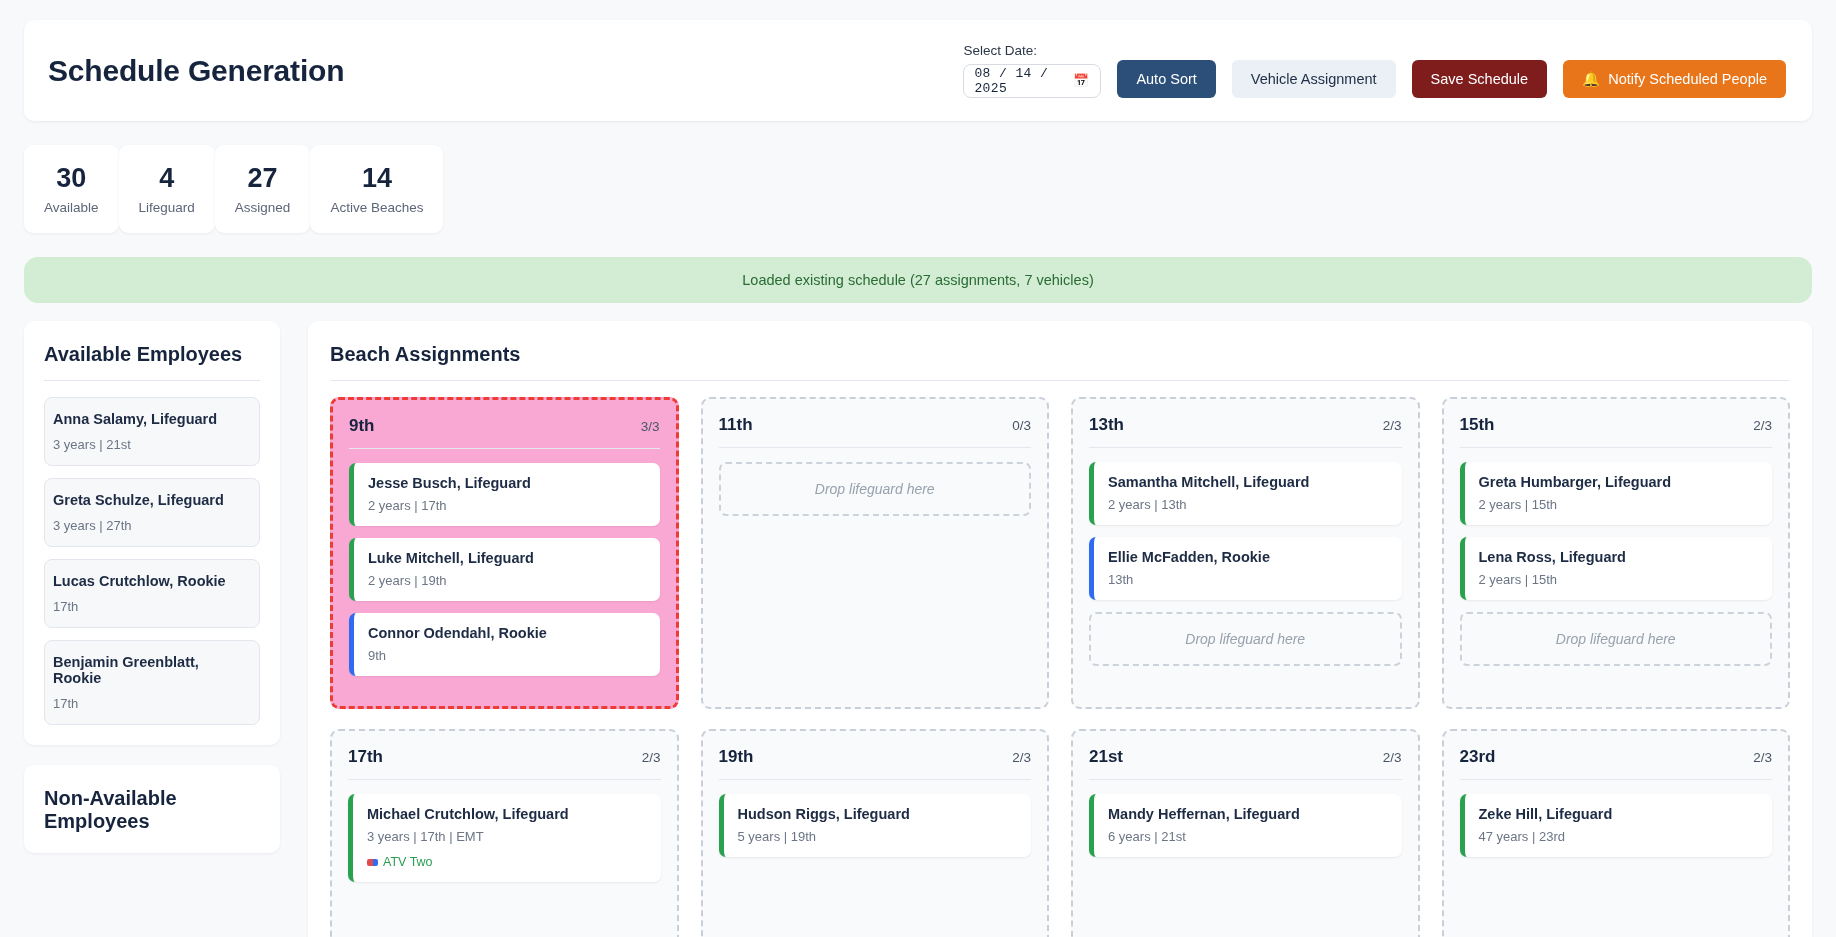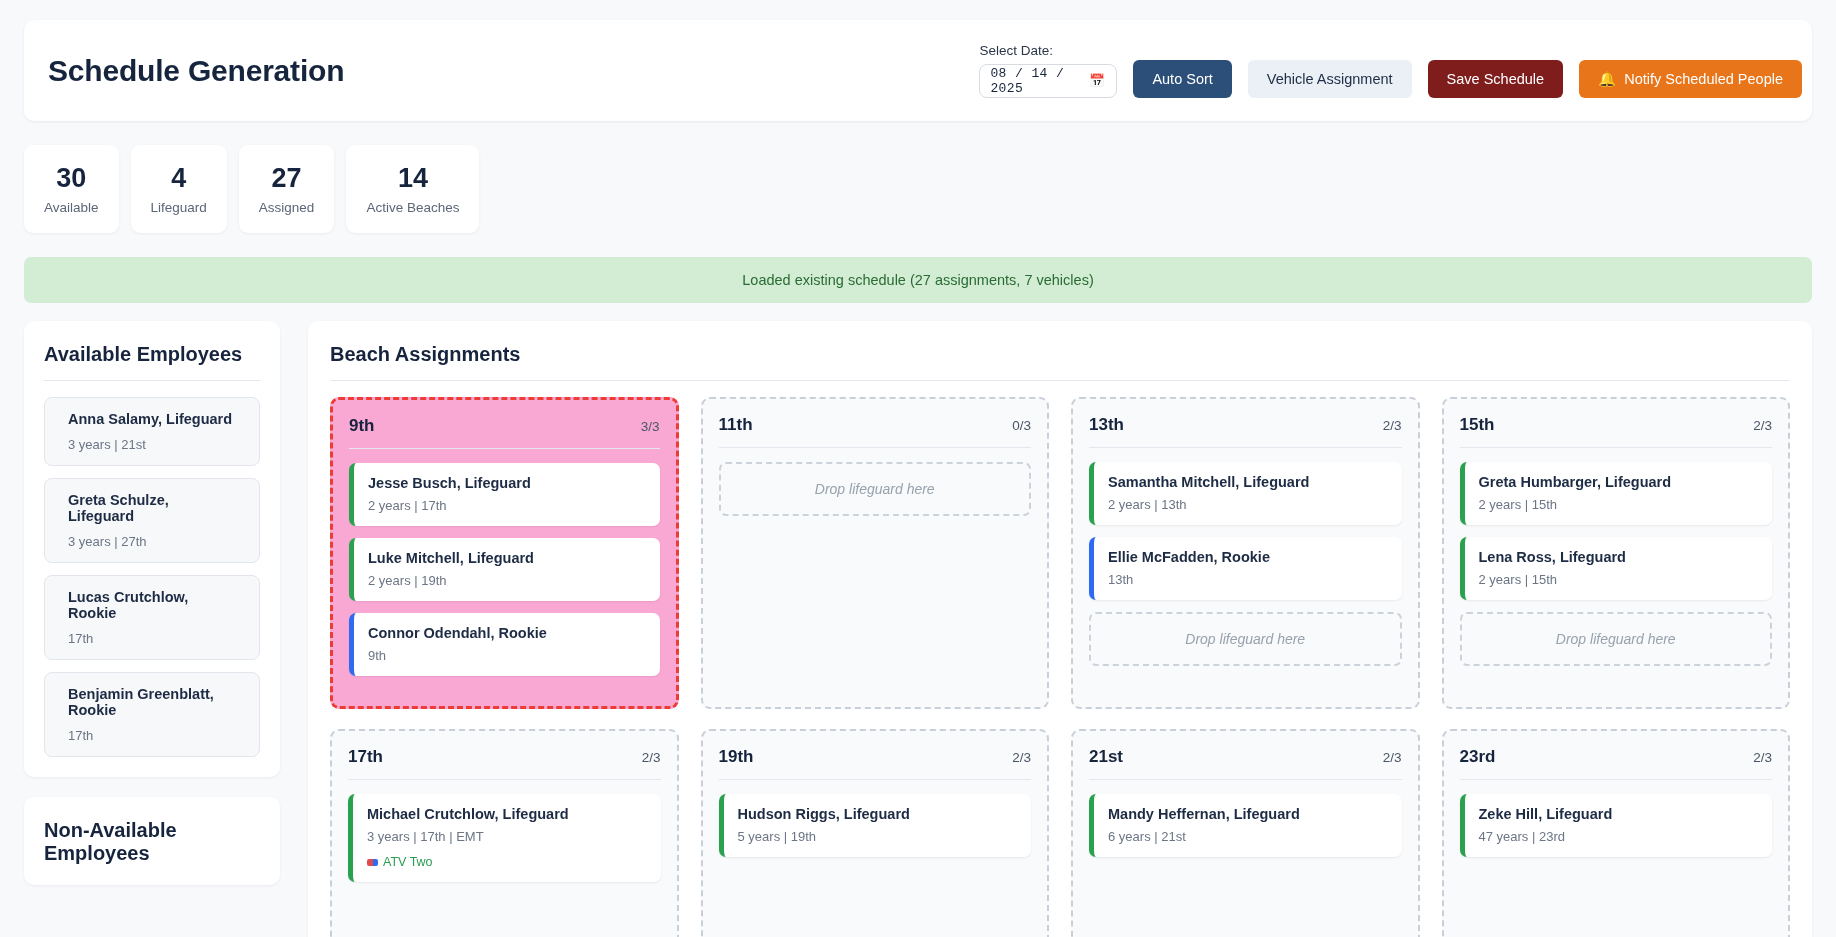--- a/index.html
+++ b/index.html
@@ -20,21 +20,21 @@
     box-shadow: 0 1px 3px rgba(16,24,40,.07);
     height: 101px;
     display: flex;
     align-items: center;
     padding: 0 26px 0 24px;
     position: relative;
   }
   .page-title { font-size: 30px; font-weight: bold; letter-spacing: -0.2px; color: #16243d; }
   .header-right {
     position: absolute;
-    right: 10px;
+    right: 26px;
     display: flex;
     align-items: flex-end;
     gap: 16px;
   }
   .date-block { display: flex; flex-direction: column; gap: 6px; }
   .date-label { font-size: 13.5px; color: #2b3648; }
   .date-input {
     width: 138px; height: 34px;
     border: 1px solid #d7dce3;
     border-radius: 8px;
@@ -61,40 +61,40 @@
     align-items: center;
     justify-content: center;
     gap: 8px;
   }
   .btn-autosort { background: #2c4f79; color: #fff; }
   .btn-vehicle { background: #eaf0f5; color: #223049; }
   .btn-save { background: #7f1d1d; color: #fff; }
   .btn-notify { background: #e8751a; color: #fff; }
 
   
-  .stats-row { display: flex; gap: 12px; margin-top: 24px; }
+  .stats-row { display: flex; gap: 0; margin-top: 24px; }
   .stat-card {
     background: #fff;
     border-radius: 9px;
     box-shadow: 0 1px 3px rgba(16,24,40,.06);
     min-width: 84px;
     height: 88px;
     padding: 14px 20px;
     display: flex; flex-direction: column;
     align-items: center; justify-content: center;
     gap: 6px;
   }
   .stat-value { font-size: 27px; font-weight: bold; color: #16243d; }
   .stat-label { font-size: 13.5px; color: #5b6678; }
 
   
   .banner {
     margin-top: 24px;
     background: #d3edd4;
-    border-radius: 7px;
+    border-radius: 14px;
     height: 46px;
     display: flex;
     align-items: center;
     justify-content: center;
     font-size: 14.5px;
     color: #2a6b33;
   }
 
   
   .content { display: flex; gap: 28px; margin-top: 18px; }
@@ -104,21 +104,21 @@
     border-radius: 10px;
     box-shadow: 0 1px 3px rgba(16,24,40,.06);
     padding: 22px 20px 20px 20px;
   }
   .panel-title { font-size: 20px; font-weight: bold; color: #16243d; }
   .panel-rule { height: 1px; background: #e4e8ee; margin: 14px 0 16px 0; }
   .emp-card {
     background: #f7f8fa;
     border: 1px solid #e2e6ec;
     border-radius: 8px;
-    padding: 13px 23px;
+    padding: 13px 8px;
     margin-bottom: 12px;
     cursor: grab;
   }
   .emp-card:last-child { margin-bottom: 0; }
   .emp-name { font-size: 14.5px; font-weight: bold; color: #1d2b44; }
   .emp-meta { font-size: 13px; color: #6b7585; margin-top: 10px; }
 
   
   .main { flex: 1; min-width: 0; }
   .beaches-panel {

